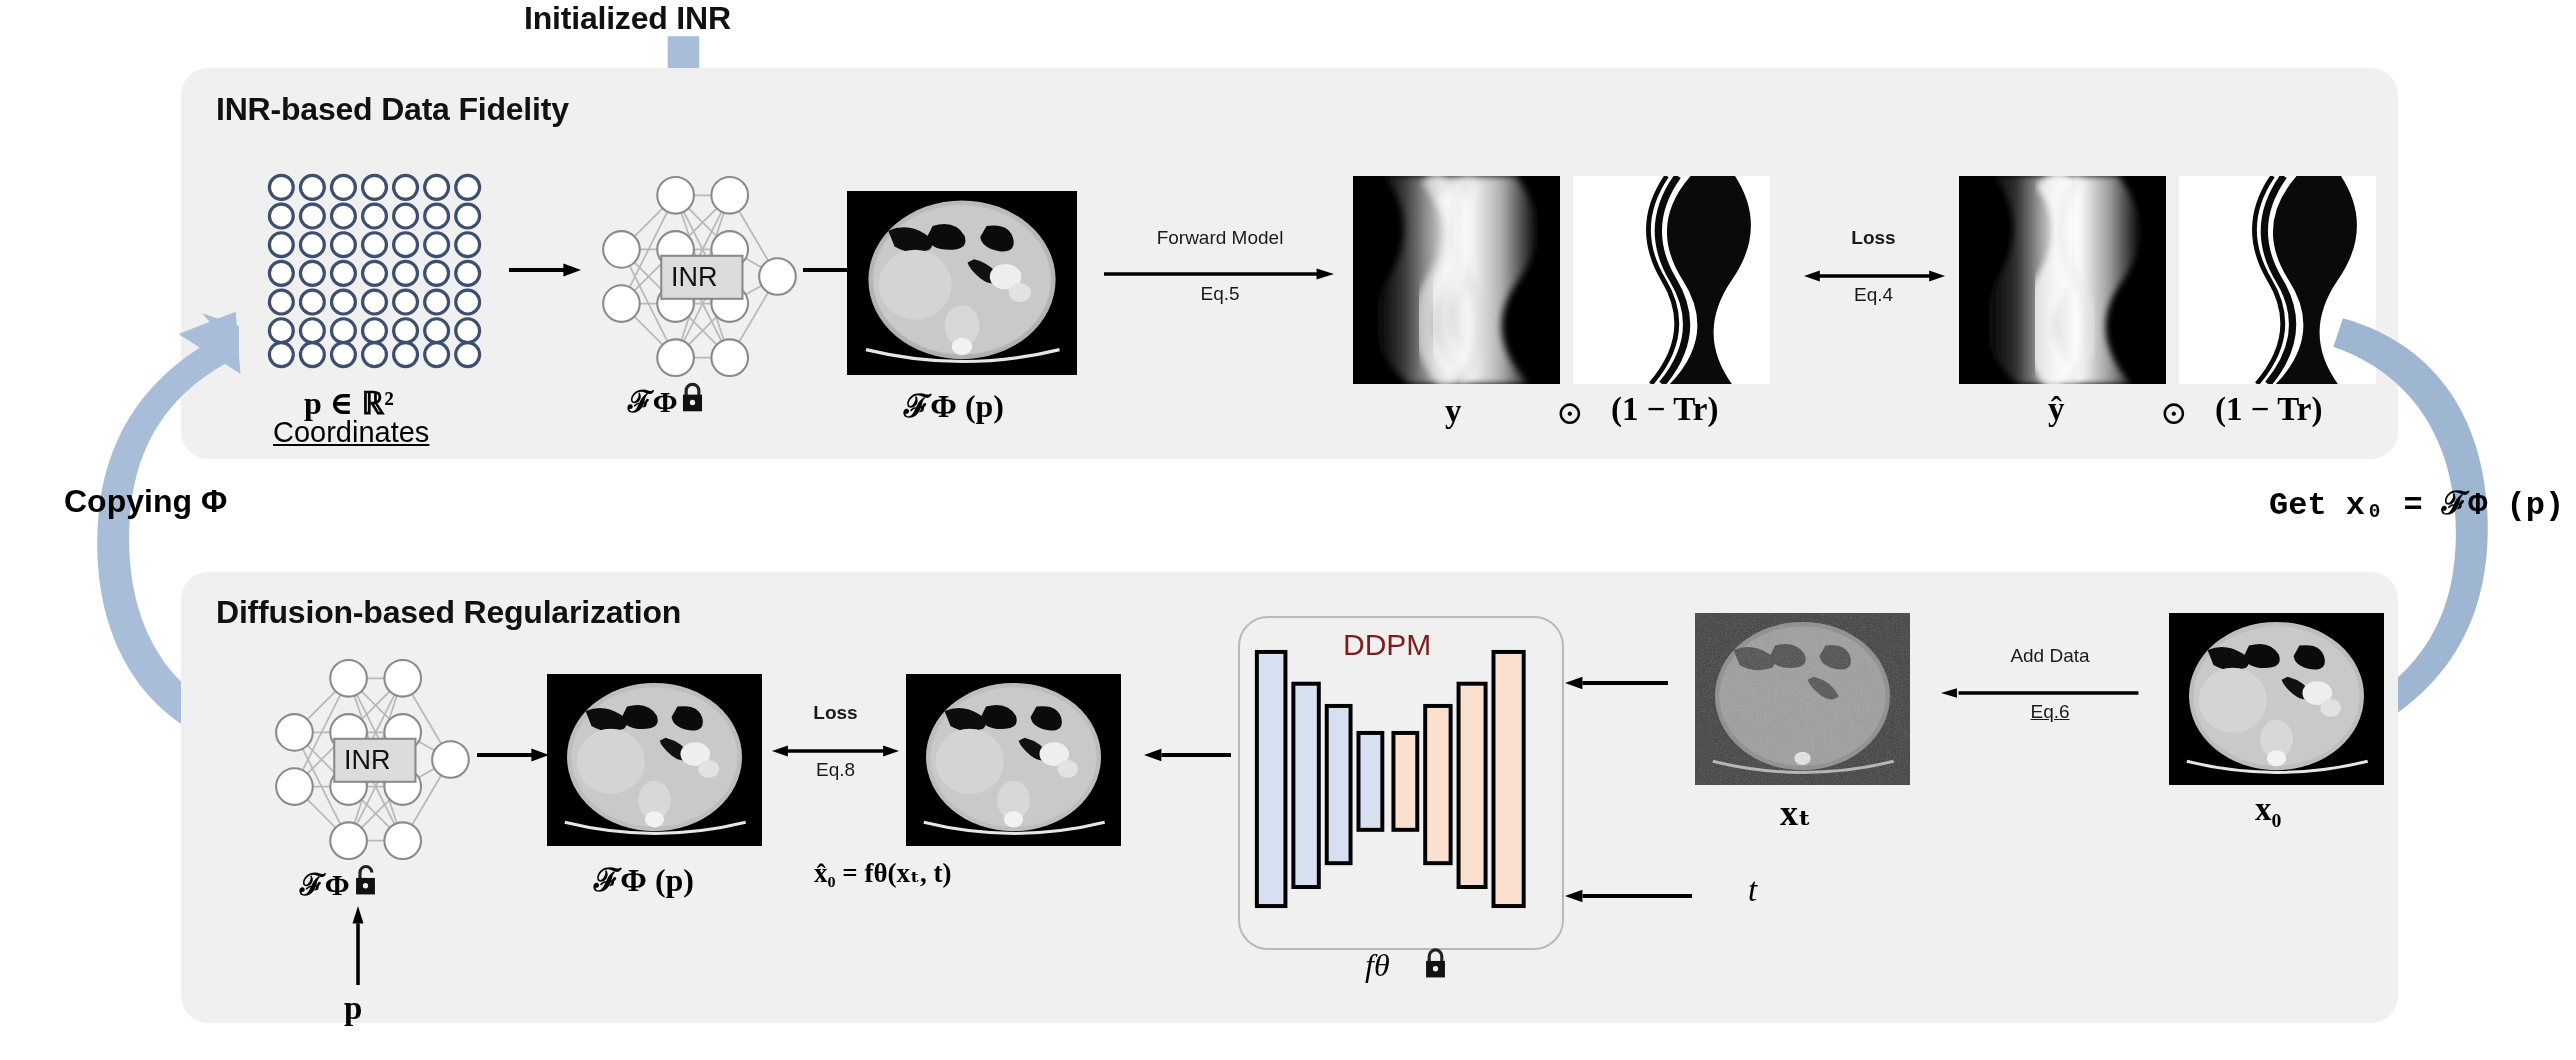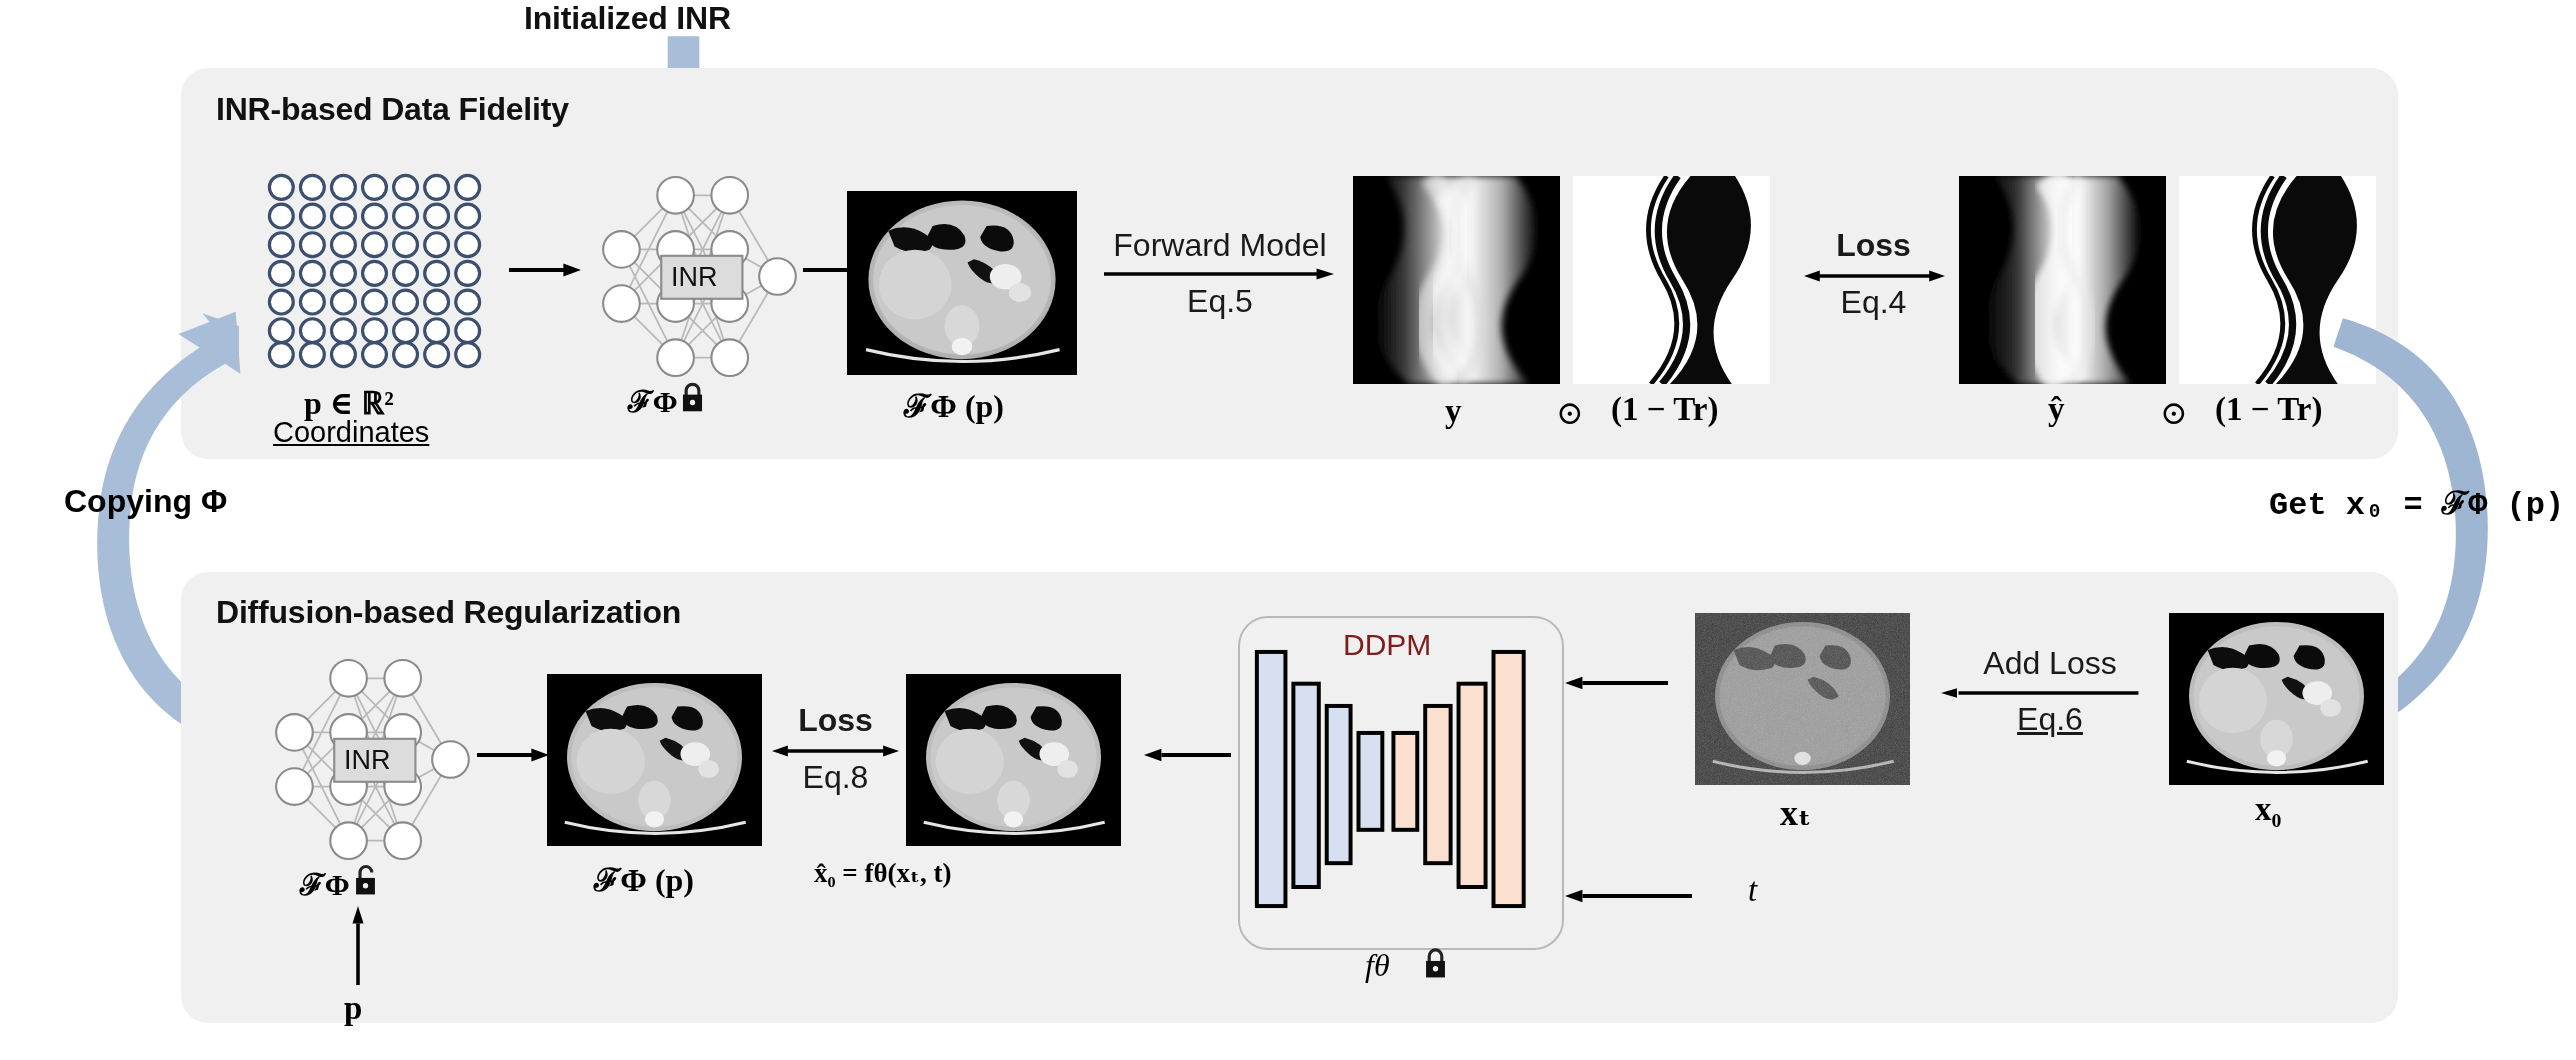--- a/index.html
+++ b/index.html
@@ -4,21 +4,21 @@
 <style>
   html,body{margin:0;padding:0;background:#ffffff;}
   body{width:2576px;height:1061px;position:relative;overflow:hidden;
        font-family:"Liberation Sans","DejaVu Sans",sans-serif;color:#000;}
   .abs{position:absolute;}
   .panel{position:absolute;background:#f0f0f0;border-radius:27px;}
   .panel-title{position:absolute;font-size:32px;font-weight:bold;color:#111;letter-spacing:-0.2px;}
   .lbl{position:absolute;white-space:nowrap;}
   .bold-lbl{font-weight:bold;}
   .serif{font-family:"Liberation Serif","DejaVu Serif",serif;}
-  .arrow-txt{position:absolute;text-align:center;font-size:32px;color:#1a1a1a;white-space:nowrap;}
+  .arrow-txt{position:absolute;text-align:center;font-size:19px;color:#1a1a1a;white-space:nowrap;}
   .ctimg{position:absolute;background:#000;overflow:hidden;}
   .mathi{font-style:italic;}
   svg{display:block;overflow:visible;}
 </style>
 </head>
 <body>
 
 <div class="panel-title lbl" style="left:524px;top:0px;font-size:32px;">Initialized INR</div>
 
 <svg class="abs" style="left:640px;top:36px;" width="87" height="111" viewBox="0 0 110 140">
@@ -453,21 +453,21 @@
     <path d="M108 44 q28 -8 40 12 q6 16 -14 18 q-26 2 -34 -14 z" fill="#484848"></path>
     <path d="M176 44 q30 -4 34 18 q2 16 -18 14 q-22 -4 -24 -18 z" fill="#484848"></path>
     <path d="M160 86 q24 6 34 26 q-10 10 -26 -2 q-14 -12 -16 -20 z" fill="#4d4d4d"></path>
     <ellipse cx="145" cy="196" rx="11" ry="9" fill="#e8e8e8"></ellipse>
     <path d="M24 200 q122 30 244 0" fill="none" stroke="#b5b5b5" stroke-width="4"></path>
     <rect width="290" height="232" filter="url(#noisef)" opacity="0.62"></rect>
   </svg>
 </div>
 <div class="lbl serif bold-lbl" style="left:1780px;top:791px;font-size:36px;">xₜ</div>
 
-<div class="arrow-txt" style="left:1939px;top:645px;width:222px;">Add Loss</div>
+<div class="arrow-txt" style="left:1939px;top:645px;width:222px;">Add Data</div>
 <svg class="abs" style="left:1941px;top:685px;" width="215" height="16" viewBox="0 0 270 20">
   <line x1="248" y1="10" x2="22" y2="10" stroke="#000" stroke-width="4.5"></line>
   <path d="M0 10 L20 4 L20 16 Z" fill="#000"></path>
 </svg>
 <div class="arrow-txt" style="left:1939px;top:701px;width:222px;text-decoration:underline;">Eq.6</div>
 
 <div class="ctimg" style="left:2169px;top:613px;width:215px;height:172px;">
   <svg width="215" height="172" viewBox="0 0 290 232" preserveAspectRatio="none">
     <rect width="290" height="232" fill="#000"></rect>
     <ellipse cx="145" cy="112" rx="118" ry="100" fill="#bdbdbd"></ellipse>

